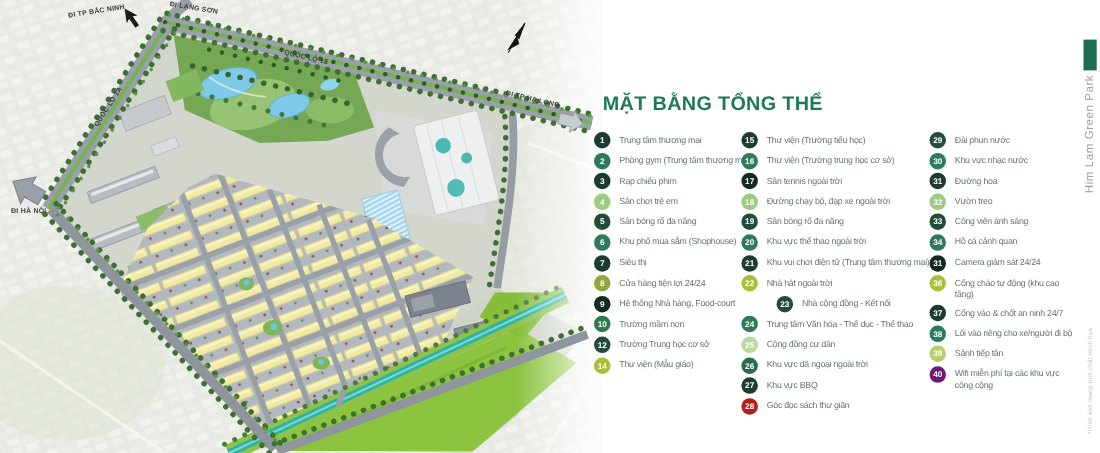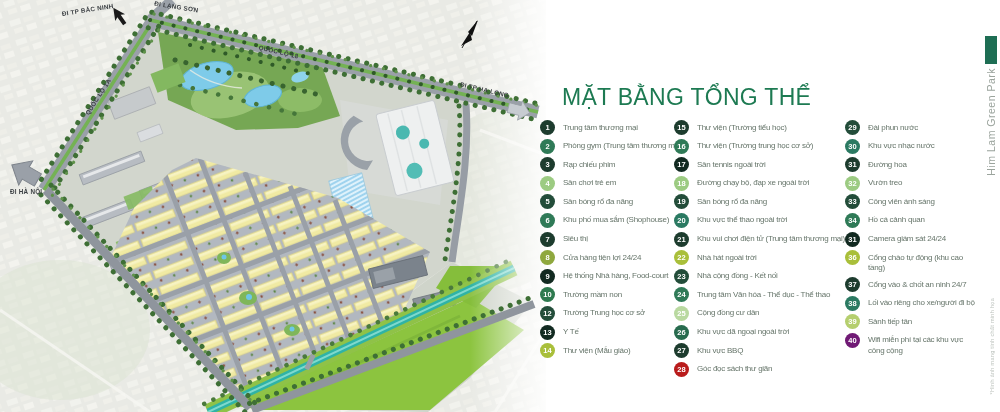--- a/index.html
+++ b/index.html
@@ -2,21 +2,21 @@
 <html><head>
 <meta charset="utf-8">
 <style>
   html,body{margin:0;padding:0;background:#ffffff;}
   .stage{position:relative;width:1000px;height:412px;overflow:hidden;background:#ffffff;
          font-family:"Liberation Sans",sans-serif;}
   
   .map-wrap{position:absolute;left:0;top:0;width:546px;height:412px;}
   .map-label{font-size:6.3px;font-weight:bold;fill:#3c4044;letter-spacing:.25px;}
   
-  .legend-title{position:absolute;left:562px;top:84px;font-size:23px;font-weight:normal;
+  .legend-title{position:absolute;left:548px;top:84px;font-size:18px;font-weight:bold;
                 color:#1d7a52;letter-spacing:.3px;}
   .lcol{position:absolute;top:120px;}
   .lcol.c1{left:540px;width:132px;}
   .lcol.c2{left:674px;width:169px;}
   .lcol.c3{left:845px;width:140px;}
   .lrow{display:flex;align-items:flex-start;margin-bottom:3.6px;min-height:15px;}
   .badge{flex:0 0 15px;width:15px;height:15px;border-radius:50%;color:#fff;
          font-size:7.5px;font-weight:bold;display:flex;align-items:center;justify-content:center;}
   .llabel{margin-left:8px;margin-top:2.5px;font-size:8px;letter-spacing:-0.25px;
           color:#66756a;line-height:1.3;white-space:nowrap;}
@@ -291,24 +291,20 @@
       </div>
       <div class="lrow">
         <span class="badge" style="background-color: rgb(46, 122, 79);">10</span>
         <span class="llabel">Trường mầm non</span>
       </div>
       <div class="lrow">
         <span class="badge" style="background-color: rgb(35, 77, 58);">12</span>
         <span class="llabel">Trường Trung học cơ sở</span>
       </div>
       <div class="lrow">
-        <span class="badge" style="background-color: rgb(18, 42, 33);">13</span>
-        <span class="llabel">Y Tế</span>
-      </div>
-      <div class="lrow">
         <span class="badge" style="background-color: rgb(169, 191, 58);">14</span>
         <span class="llabel">Thư viện (Mẫu giáo)</span>
       </div>
     </div>
 
   <div class="lcol c2">
 
   <div class="lrow">
         <span class="badge" style="background-color: rgb(29, 60, 46);">15</span>
         <span class="llabel">Thư viện (Trường tiểu học)</span>
@@ -335,21 +331,21 @@
       </div>
       <div class="lrow">
         <span class="badge" style="background-color: rgb(29, 60, 46);">21</span>
         <span class="llabel">Khu vui chơi điện tử (Trung tâm thương mại)</span>
       </div>
       <div class="lrow">
         <span class="badge" style="background-color: rgb(169, 191, 58);">22</span>
         <span class="llabel">Nhà hát ngoài trời</span>
       </div>
       <div class="lrow">
-        <span class="badge" style="background-color: rgb(35, 77, 58);">23</span>
+        <span class="badge" style="background-color: rgb(35, 77, 58); margin-left: 32px;">23</span>
         <span class="llabel">Nhà cộng đồng - Kết nối</span>
       </div>
       <div class="lrow">
         <span class="badge" style="background-color: rgb(47, 122, 87);">24</span>
         <span class="llabel">Trung tâm Văn hóa - Thể dục - Thể thao</span>
       </div>
       <div class="lrow">
         <span class="badge" style="background-color: rgb(185, 217, 160);">25</span>
         <span class="llabel">Cộng đồng cư dân</span>
       </div>

